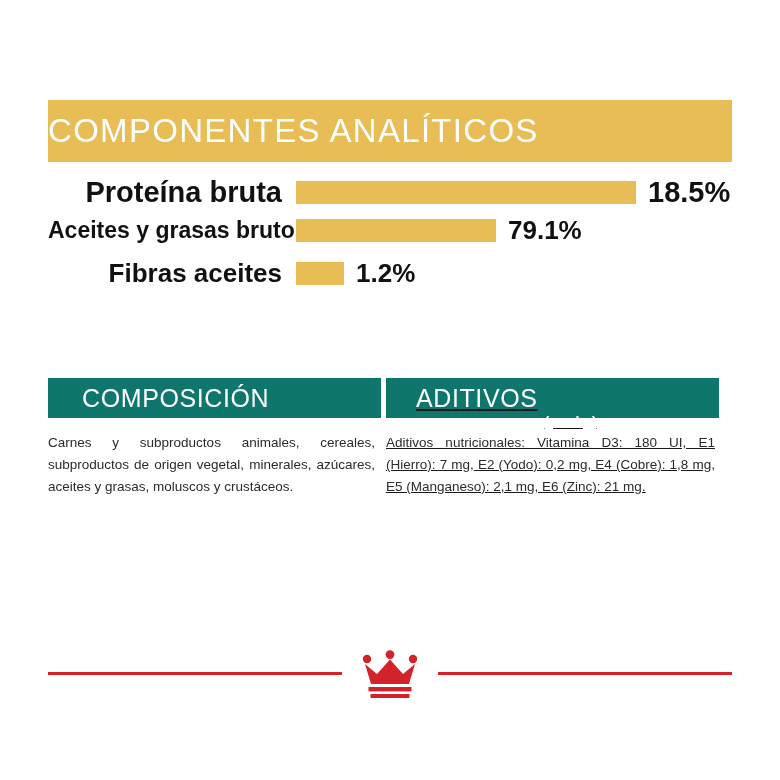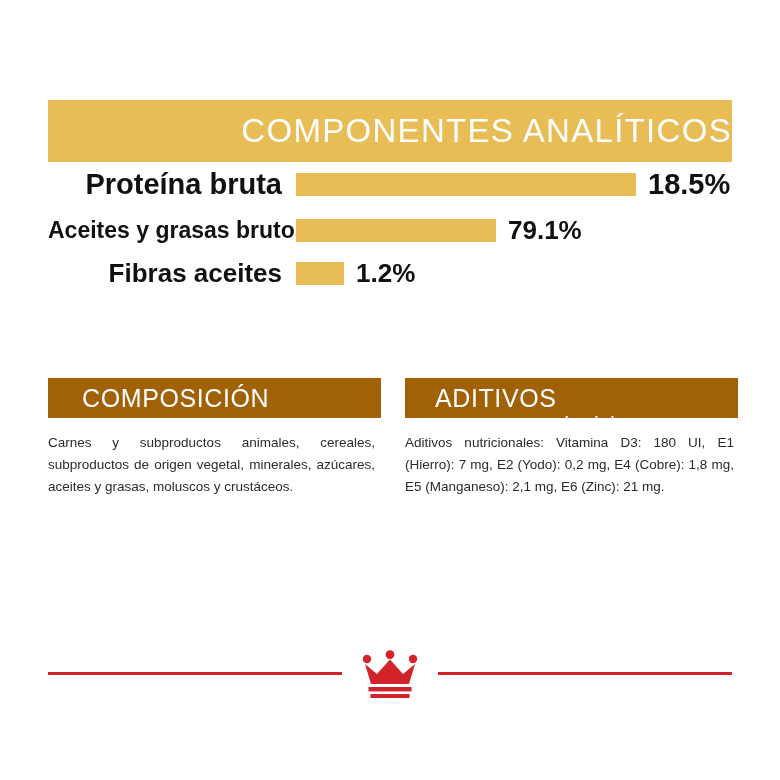--- a/index.html
+++ b/index.html
@@ -26,21 +26,21 @@
   
   .analytic-header {
     position: absolute;
     left: 48px;
     top: 100px;
     width: 684px;
     height: 62px;
     background: #e8bd55;
     display: flex;
     align-items: center;
-    justify-content: flex-end;
+    justify-content: flex-start;
   }
   .analytic-header .title {
     color: #ffffff;
     font-size: 33px;
     letter-spacing: 1.3px;
     font-weight: 400;
     text-transform: uppercase;
     white-space: nowrap;
   }
 
@@ -73,44 +73,44 @@
     height: 23px;
   }
   .bar-value {
     font-weight: bold;
     color: #111111;
     padding-left: 12px;
     white-space: nowrap;
     line-height: 1;
   }
 
-  .row0 { top: 0px; }
+  .row0 { top: 8px; }
   .row0 .chart-label { font-size: 29px; }
   .row0 .bar-value { font-size: 29px; }
 
   .row1 { top: 47px; }
   .row1 .chart-label { font-size: 23px; }
   .row1 .bar-value { font-size: 26px; }
 
   .row2 { top: 90px; }
   .row2 .chart-label { font-size: 26px; }
   .row2 .bar-value { font-size: 26px; }
 
   
   .panel {
     position: absolute;
     top: 378px;
     width: 333px;
   }
   .panel-left  { left: 48px; }
-  .panel-right { left: 405px; }
+  .panel-right { left: 386px; text-decoration: underline; }
 
   .panel-header {
     height: 40px;
-    background: #a16207;
+    background: #0f766e;
     display: flex;
     align-items: center;
     padding-left: 34px;
     box-sizing: border-box;
   }
   .panel-header .ph-title {
     color: #ffffff;
     font-size: 25px;
     letter-spacing: 0.6px;
     text-transform: uppercase;

